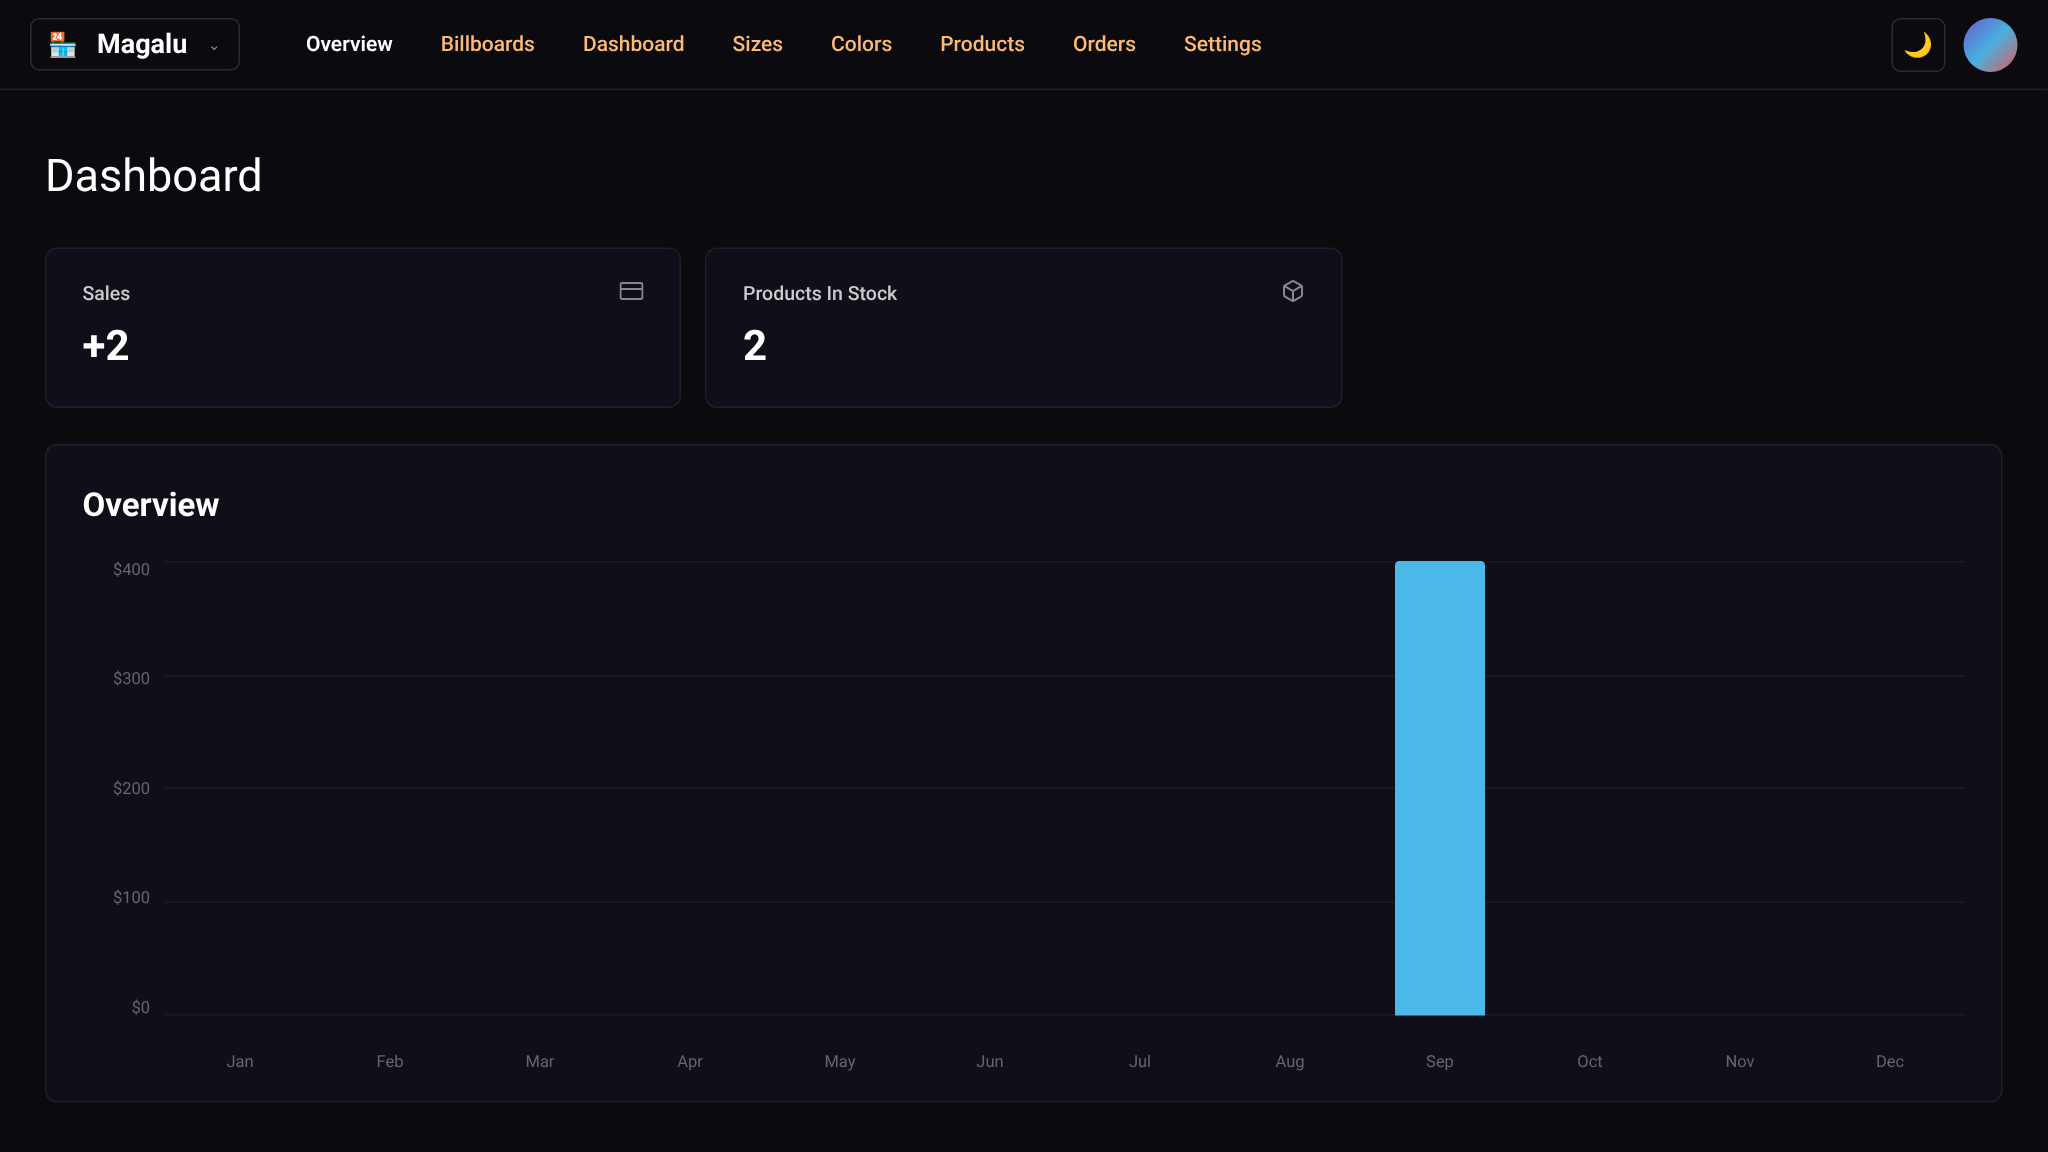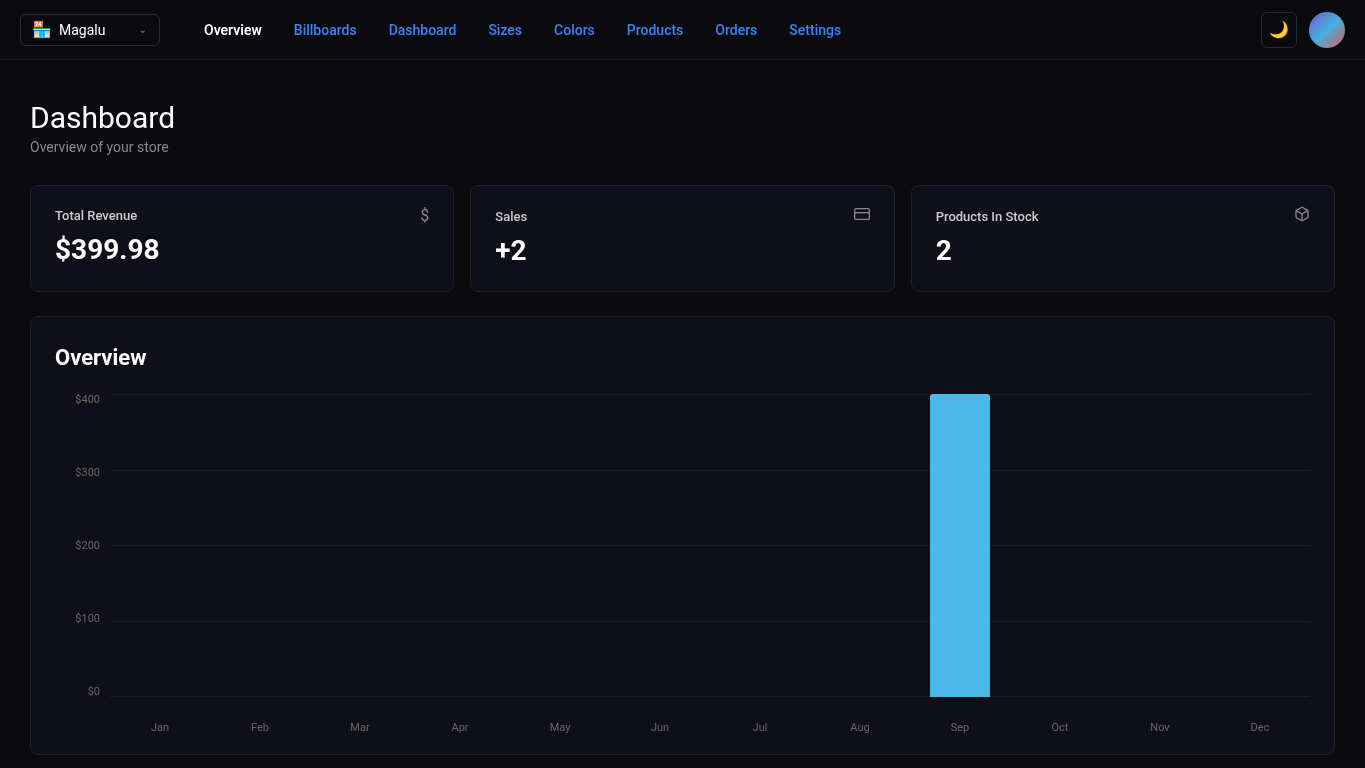--- a/index.html
+++ b/index.html
@@ -34,34 +34,34 @@
       background: transparent;
       color: #fff;
     }
     .store-icon {
       width: 18px;
       height: 18px;
       display: flex;
       align-items: center;
       justify-content: center;
     }
-    .store-name { font-size: 14px; font-weight: 400; flex: 1; }
+    .store-name { font-size: 18px; font-weight: 700; flex: 1; text-align: center; }
     .chevron-icon { font-size: 10px; color: #888; }
 
     .nav-links {
       display: flex;
       align-items: center;
       gap: 4px;
       flex: 1;
     }
     .nav-link {
       padding: 6px 14px;
       font-size: 14px;
       font-weight: 500;
-      color: #3b82f6;
+      color: #fdba74;
       cursor: pointer;
       border-radius: 4px;
       text-decoration: none;
     }
     .nav-link.active { color: #ffffff; font-weight: 600; }
 
     .nav-right {
       display: flex;
       align-items: center;
       gap: 12px;
@@ -242,32 +242,24 @@
   <div class="nav-right">
     <button class="theme-toggle">🌙</button>
     <div class="avatar"></div>
   </div>
 </nav>
 
 <main>
 
   <div class="page-header">
     <h1 class="page-title">Dashboard</h1>
-    <p class="page-subtitle">Overview of your store</p>
   </div>
 
   <div class="stat-cards">
 
-    <div class="stat-card">
-      <div class="stat-card-header">
-        <span class="stat-card-label">Total Revenue</span>
-        <span class="stat-card-icon">$</span>
-      </div>
-      <div class="stat-card-value">$399.98</div>
-    </div>
 
     <div class="stat-card">
       <div class="stat-card-header">
         <span class="stat-card-label">Sales</span>
         <span class="stat-card-icon">
           <svg width="16" height="16" viewBox="0 0 24 24" fill="none" stroke="currentColor" stroke-width="2">
             <rect x="1" y="4" width="22" height="16" rx="2" ry="2"></rect>
             <line x1="1" y1="10" x2="23" y2="10"></line>
           </svg>
         </span>

